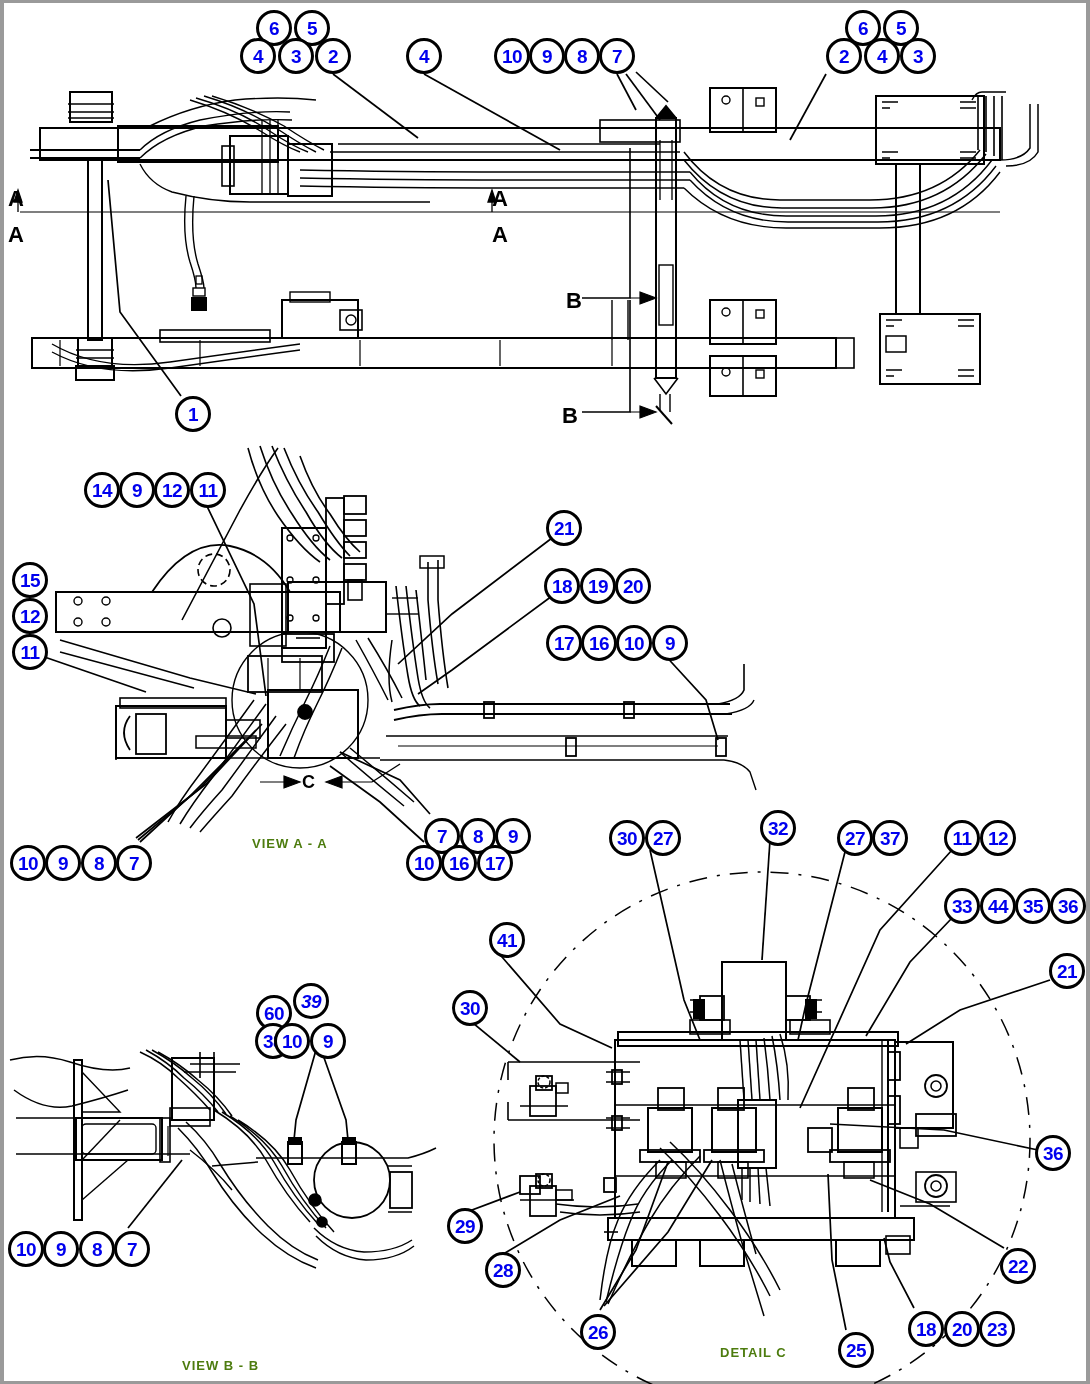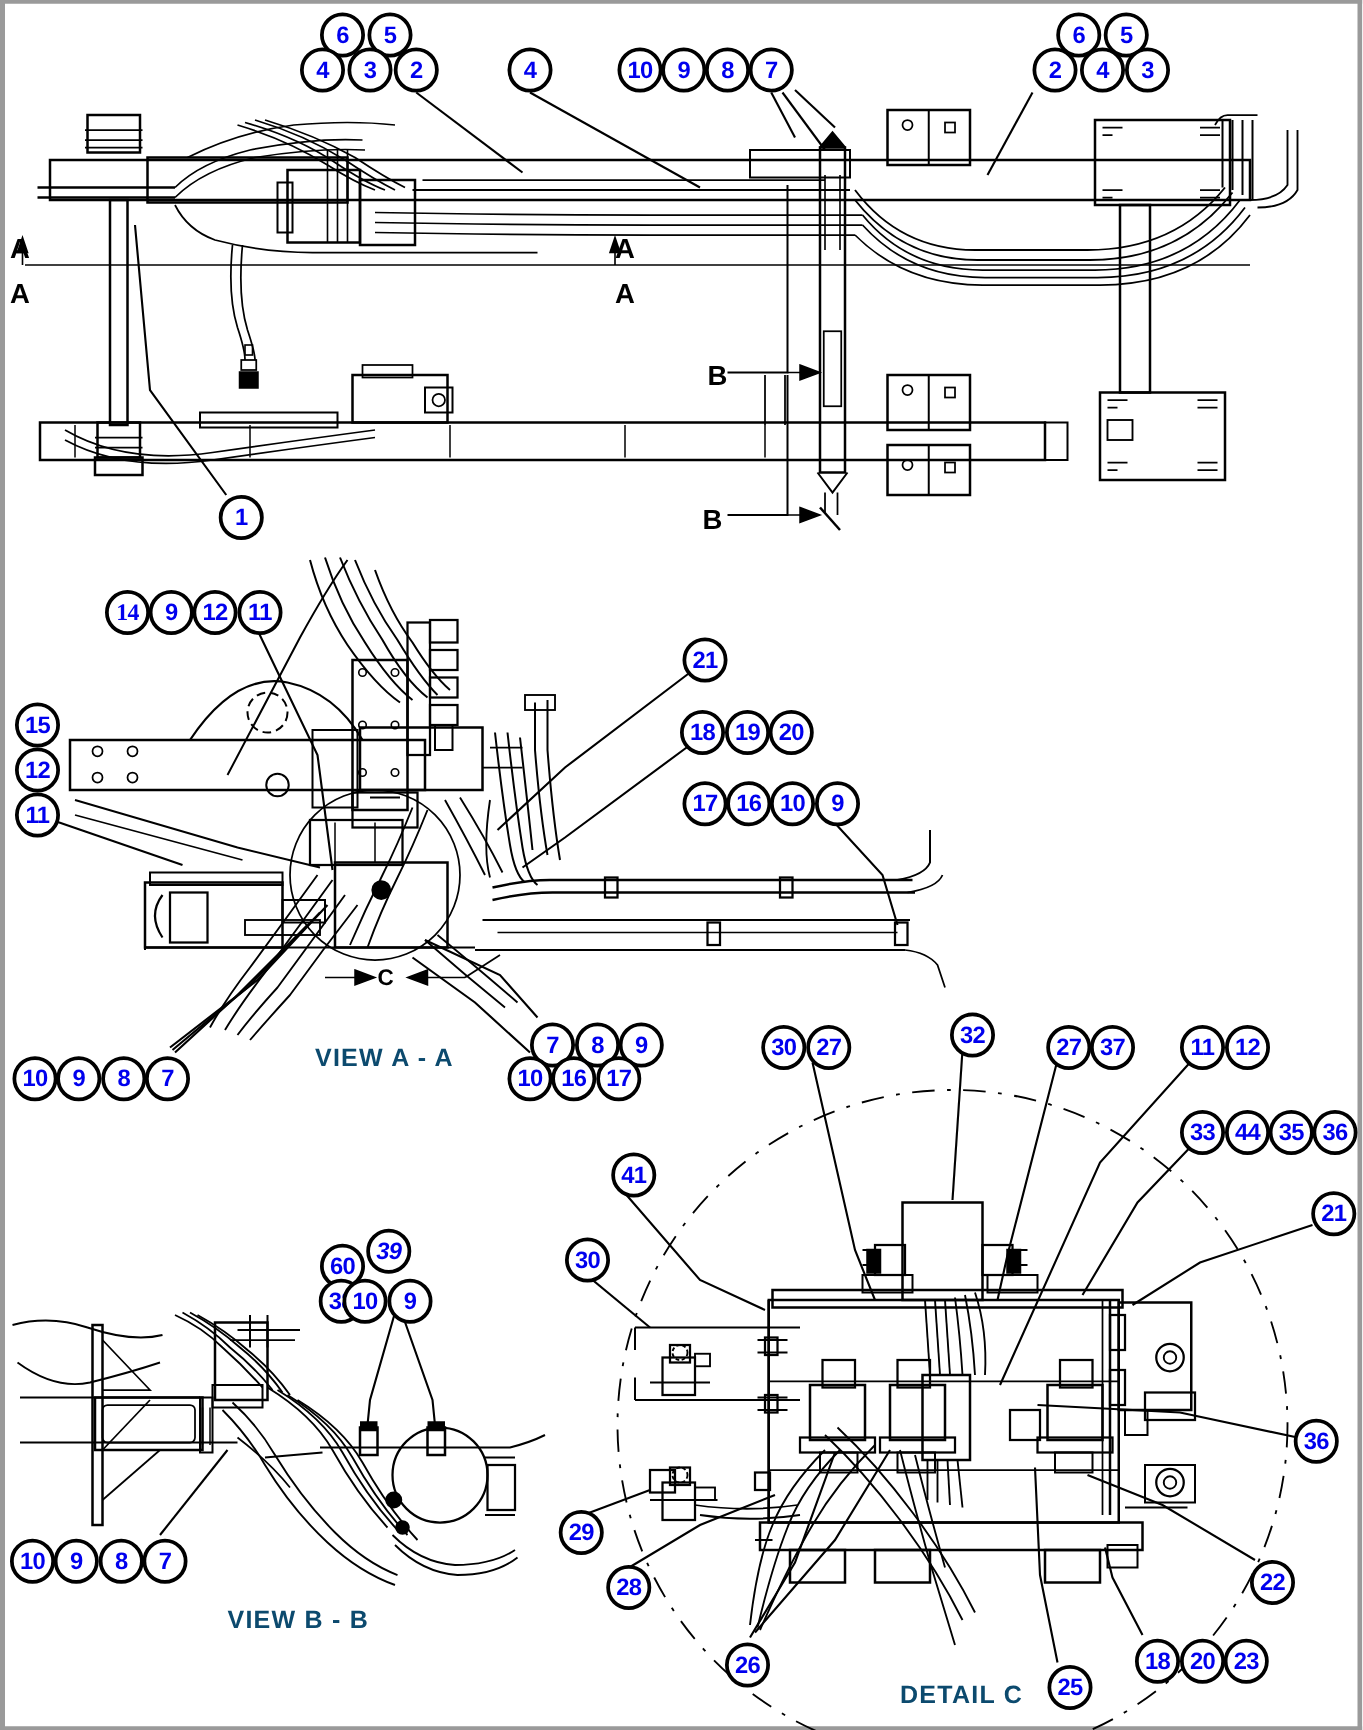--- a/index.html
+++ b/index.html
@@ -10,21 +10,21 @@
   .topbar{position:absolute;left:0;top:0;width:1090px;height:3px;background:#9a9a9a;}
   .botbar{position:absolute;left:0;top:1381px;width:1090px;height:3px;background:#9a9a9a;}
 
   svg.layer{position:absolute;left:0;top:0;width:1090px;height:1384px;}
 
   
   .callout{position:absolute;width:36px;height:36px;border:3px solid #000;border-radius:50%;
            background:#fff;box-sizing:border-box;display:flex;align-items:center;justify-content:center;
            font-weight:bold;font-size:19px;color:#0000ee;font-family:"Liberation Sans",sans-serif;
            letter-spacing:-0.5px;line-height:1;z-index:20;}
-  .vlabel{position:absolute;font-weight:bold;font-size:20px;color:#0c4a6e;letter-spacing:1px;z-index:15;
+  .vlabel{position:absolute;font-weight:bold;font-size:13px;color:#4d7c0f;letter-spacing:1px;z-index:15;
           font-family:"Liberation Sans",sans-serif;}
   .slabel{position:absolute;font-weight:bold;font-size:22px;color:#000;z-index:15;
           font-family:"Liberation Sans",sans-serif;}
 </style>
 </head>
 <body>
 
 <div id="page">
   <div class="topbar"></div>
   <div class="botbar"></div>
@@ -420,21 +420,21 @@
         <path d="M500 1256 L560 1220 L620 1196"></path>
         <path d="M600 1310 L636 1250 L668 1162"></path>
         <path d="M604 1306 L668 1232 L712 1160"></path>
         <path d="M846 1330 L832 1260 L828 1174"></path>
         <path d="M914 1308 L890 1262 L884 1238"></path>
       </g>
     </g>
   </svg>
 
   <div class="vlabel" style="left:252px;top:836px;">VIEW A - A</div>
-  <div class="vlabel" style="left:182px;top:1285px;">VIEW B - B</div>
+  <div class="vlabel" style="left:182px;top:1358px;">VIEW B - B</div>
   <div class="vlabel" style="left:720px;top:1345px;">DETAIL C</div>
 
   <div class="slabel" style="left:8px;top:186px;">A</div>
   <div class="slabel" style="left:8px;top:222px;">A</div>
   <div class="slabel" style="left:492px;top:186px;">A</div>
   <div class="slabel" style="left:492px;top:222px;">A</div>
   <div class="slabel" style="left:566px;top:288px;">B</div>
   <div class="slabel" style="left:562px;top:403px;">B</div>
   <div class="slabel" style="left:302px;top:772px;font-size:18px;">C</div>
 
@@ -448,21 +448,21 @@
       <div class="callout" style="left: 494px; top: 38px;">10</div>
       <div class="callout" style="left: 529px; top: 38px;">9</div>
       <div class="callout" style="left: 564px; top: 38px;">8</div>
       <div class="callout" style="left: 599px; top: 38px;">7</div>
       <div class="callout" style="left: 845px; top: 10px;">6</div>
       <div class="callout" style="left: 883px; top: 10px;">5</div>
       <div class="callout" style="left: 826px; top: 38px;">2</div>
       <div class="callout" style="left: 864px; top: 38px;">4</div>
       <div class="callout" style="left: 900px; top: 38px;">3</div>
       <div class="callout" style="left: 175px; top: 396px;">1</div>
-      <div class="callout" style="left: 84px; top: 472px; font-family: Liberation Serif, serif;">14</div>
+      <div class="callout" style="left: 84px; top: 472px;">14</div>
       <div class="callout" style="left: 119px; top: 472px;">9</div>
       <div class="callout" style="left: 154px; top: 472px;">12</div>
       <div class="callout" style="left: 190px; top: 472px;">11</div>
       <div class="callout" style="left: 12px; top: 562px;">15</div>
       <div class="callout" style="left: 12px; top: 598px;">12</div>
       <div class="callout" style="left: 12px; top: 634px;">11</div>
       <div class="callout" style="left: 546px; top: 510px;">21</div>
       <div class="callout" style="left: 544px; top: 568px;">18</div>
       <div class="callout" style="left: 580px; top: 568px;">19</div>
       <div class="callout" style="left: 615px; top: 568px;">20</div>

